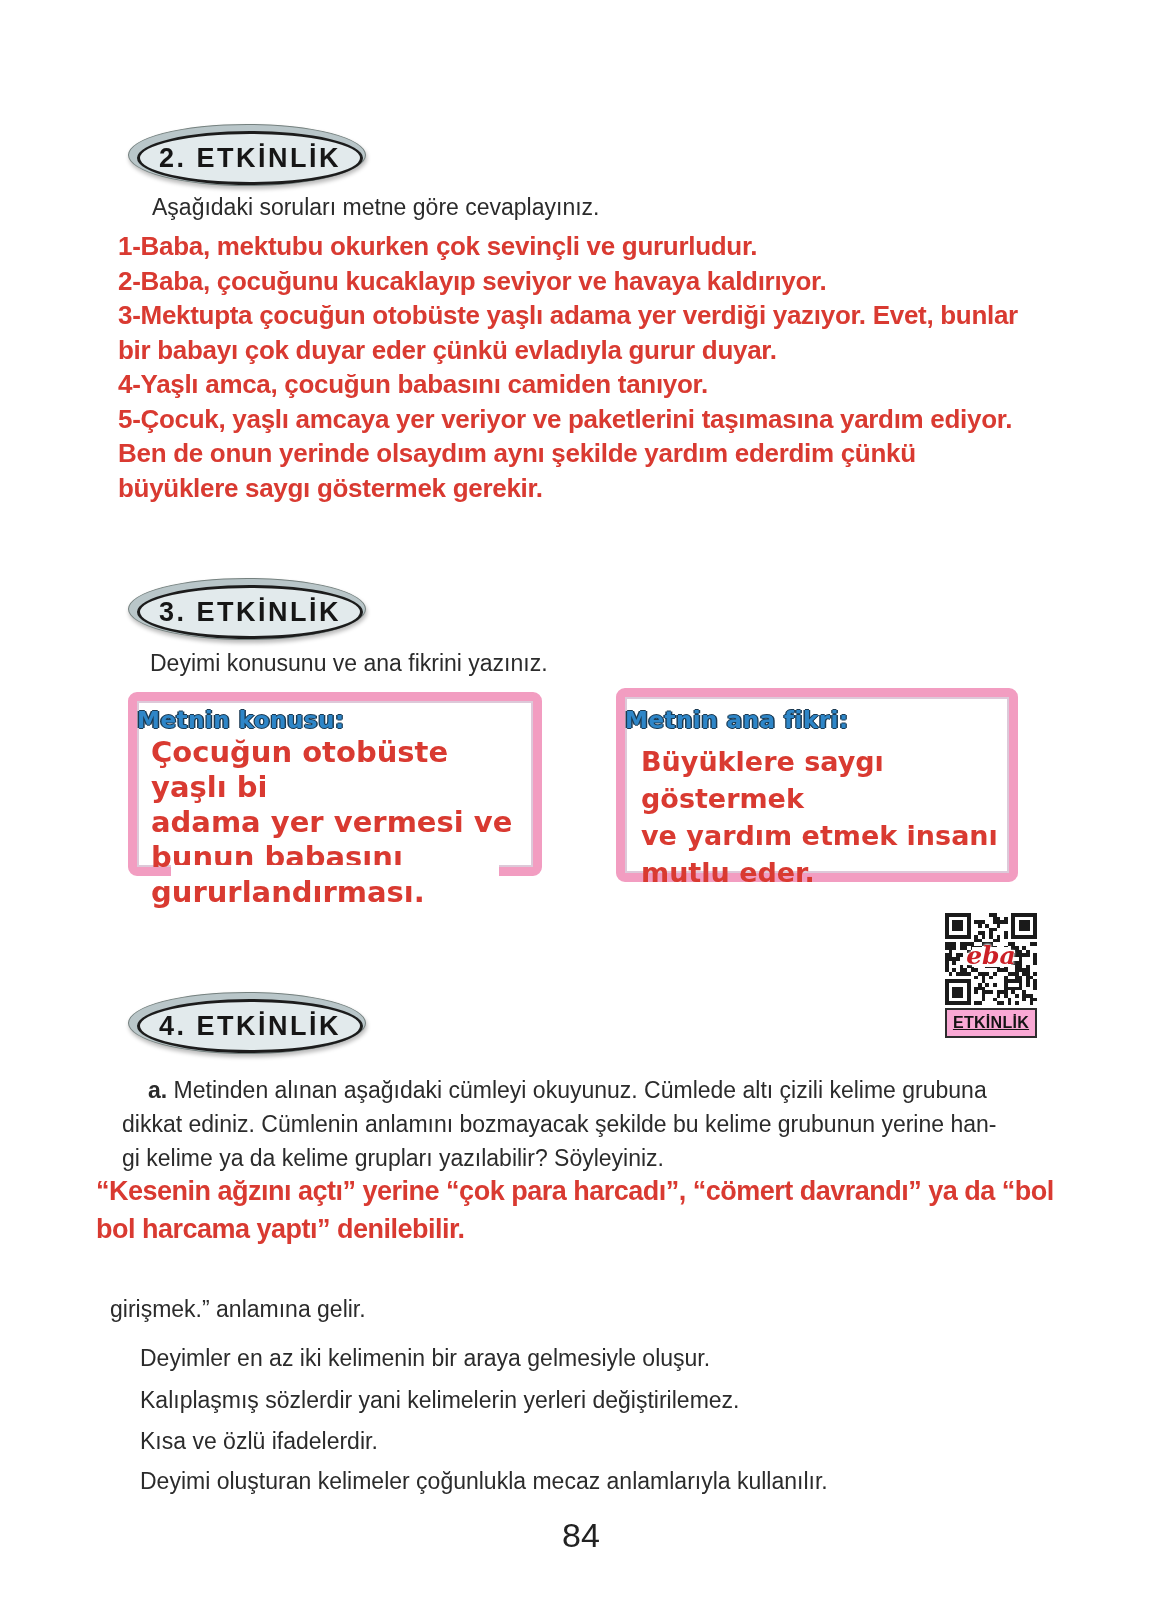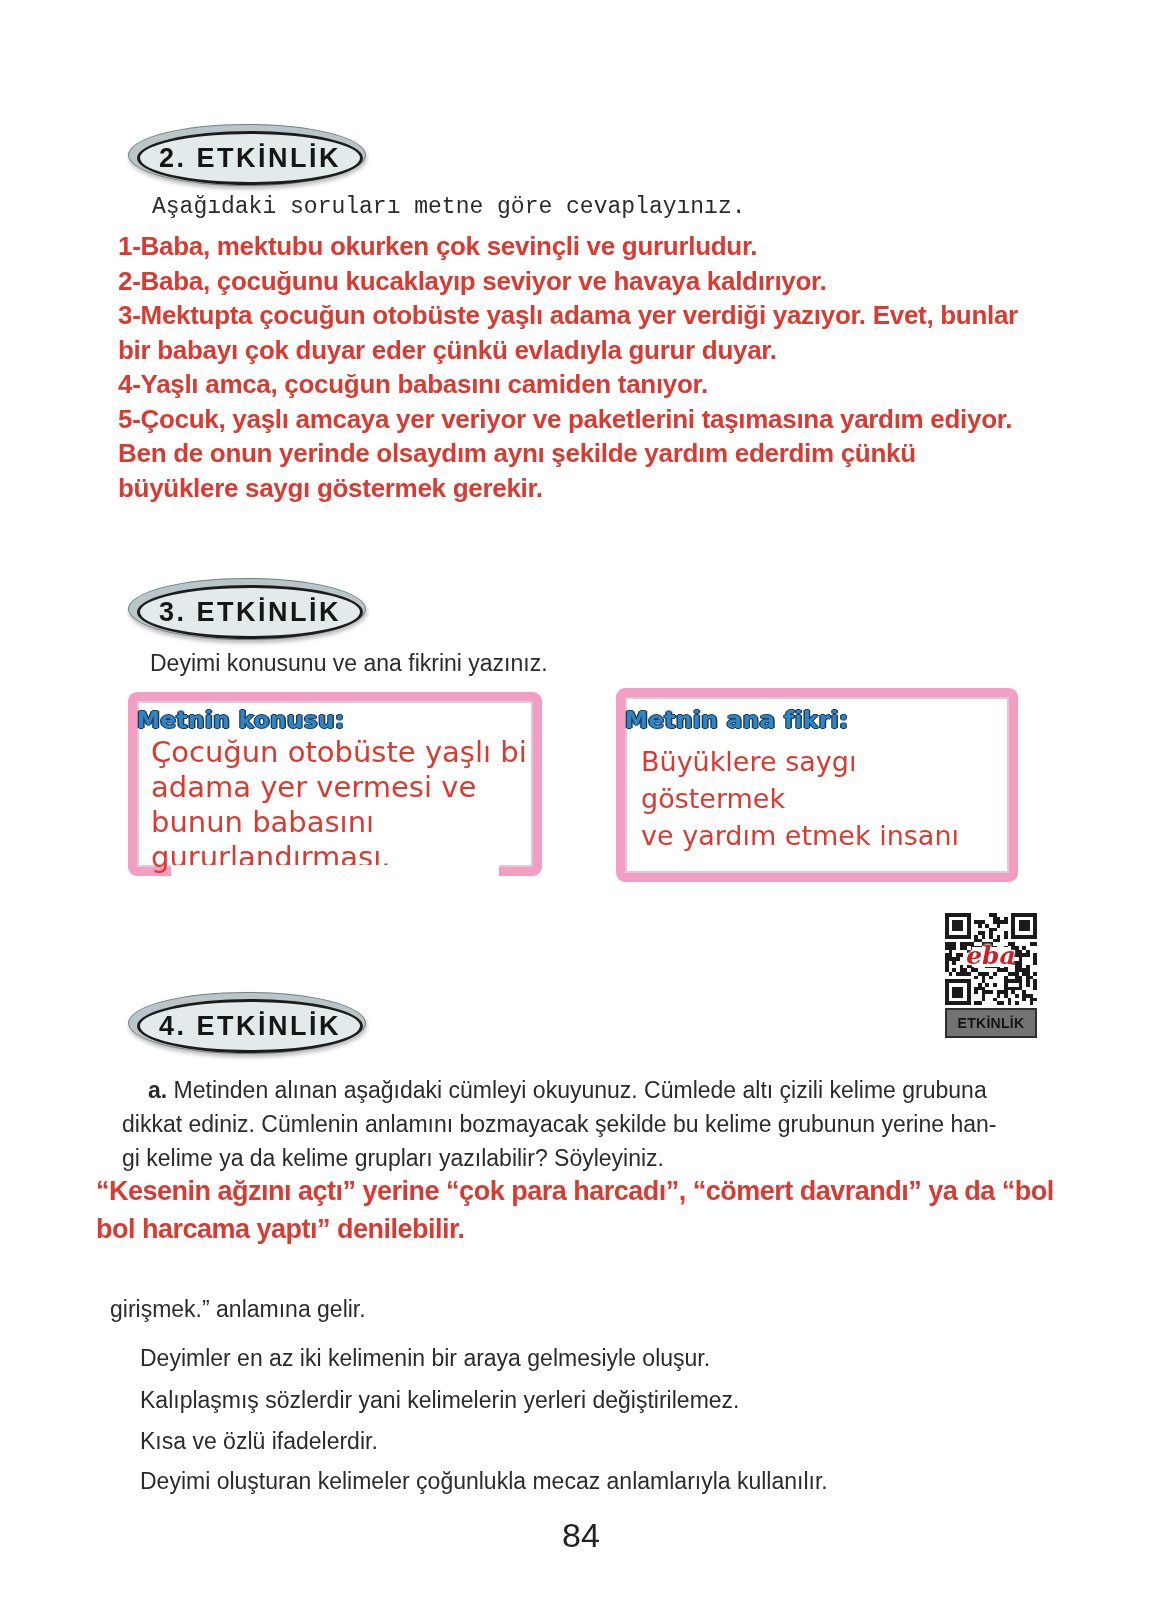--- a/index.html
+++ b/index.html
@@ -18,28 +18,28 @@
 
   .red-block{color:#d93a31;font-weight:bold;font-size:26px;line-height:34.5px;letter-spacing:-0.3px;}
   .red-block div{white-space:nowrap;}
 
   
   .pinkbox{position:absolute;border:9px solid #f29dc1;border-radius:9px;background:#fff;
            box-sizing:border-box;box-shadow:inset 0 0 0 2px rgba(141,77,130,0.30);}
   .box-title{text-align:left;font-family:"DejaVu Sans",sans-serif;font-weight:bold;font-size:23px;
              color:#2e86c8;letter-spacing:0.5px;
              text-shadow:-1.4px 0 0 #1b3a52,1.4px 0 0 #1b3a52,0 -1.4px 0 #1b3a52,0 1.4px 0 #1b3a52;}
-  .box-red{font-family:"DejaVu Sans",sans-serif;font-weight:normal;color:#d93a31;}
+  .box-red{font-family:"DejaVu Sans",sans-serif;font-weight:bold;color:#d93a31;}
   .bottom-patch{position:absolute;left:34px;right:34px;bottom:-11px;height:13px;background:#fff;}
 
   
   .qr-wrap{position:absolute;left:945px;top:913px;width:92px;}
   .qr-label{margin-top:3px;width:92px;height:30px;border:2px solid #2d2d2d;box-sizing:border-box;
-            display:flex;align-items:center;justify-content:center;font-weight:bold;font-size:14px;
-            color:#141414;background:#737373;letter-spacing:0.3px;}
+            display:flex;align-items:center;justify-content:center;font-weight:bold;font-size:16px;
+            color:#141414;background:#f9a8d4;letter-spacing:0.3px;text-decoration:underline;}
   .eba{position:absolute;left:0;top:28px;width:92px;text-align:center;
        font-family:"DejaVu Serif",serif;font-style:italic;font-weight:bold;font-size:25px;color:#cc2027;
        text-shadow:0 0 3px #fff,0 0 3px #fff,0 0 3px #fff;}
 
   .body-line{font-size:23px;color:#2b2b2b;}
   .b{font-weight:bold;}
   .clip{position:absolute;overflow:hidden;}
   .clip-in{position:relative;top:-13px;font-size:23px;line-height:30px;white-space:nowrap;color:#2b2b2b;}
 
   .red4{color:#d93a31;font-weight:bold;font-size:27px;line-height:38px;letter-spacing:-0.5px;white-space:nowrap;}
@@ -49,21 +49,21 @@
 <body>
 
 <div class="page">
 
   <div class="badge" style="left:128px;top:124px;">
     <div class="badge-inner">
       <span class="badge-label">2. ETKİNLİK</span>
     </div>
   </div>
 
-  <div class="abs prompt" style="left:152px;top:194px;font-family:Liberation Mono, monospace;">Aşağıdaki soruları metne göre cevaplayınız.</div>
+  <div class="abs prompt" style="left:152px;top:194px;">Aşağıdaki soruları metne göre cevaplayınız.</div>
 
   <div class="abs red-block" style="left:118px;top:229px;">
     <div>1-Baba, mektubu okurken çok sevinçli ve gururludur.</div>
     <div>2-Baba, çocuğunu kucaklayıp seviyor ve havaya kaldırıyor.</div>
     <div>3-Mektupta çocuğun otobüste yaşlı adama yer verdiği yazıyor. Evet, bunlar</div>
     <div>bir babayı çok duyar eder çünkü evladıyla gurur duyar.</div>
     <div>4-Yaşlı amca, çocuğun babasını camiden tanıyor.</div>
     <div>5-Çocuk, yaşlı amcaya yer veriyor ve paketlerini taşımasına yardım ediyor.</div>
     <div>Ben de onun yerinde olsaydım aynı şekilde yardım ederdim çünkü</div>
     <div>büyüklere saygı göstermek gerekir.</div>
@@ -86,20 +86,21 @@
       <div>gururlandırması.</div>
     </div>
     <div class="bottom-patch"></div>
   </div>
 
   <div class="pinkbox" style="left:616px;top:688px;width:402px;height:194px;">
     <div class="box-title" style="margin-top:10px;">Metnin ana fikri:</div>
     <div class="box-red" style="margin:10px 0 0 16px;font-size:27px;line-height:37px;">
       <div>Büyüklere saygı göstermek</div>
       <div>ve yardım etmek insanı</div>
+      <div>mutlu eder.</div>
     </div>
   </div>
 
   <div class="qr-wrap">
     <svg id="qr" width="92" height="92" viewBox="0 0 25 25" style="shape-rendering:crispEdges;display:block;">
         <rect x="0" y="0" width="25" height="25" fill="#ffffff"></rect>
         <rect x="12" y="0" width="1" height="1" fill="#1a1a1a"></rect>
         <rect x="13" y="0" width="1" height="1" fill="#1a1a1a"></rect>
         <rect x="13" y="1" width="1" height="1" fill="#1a1a1a"></rect>
         <rect x="14" y="1" width="1" height="1" fill="#1a1a1a"></rect>

